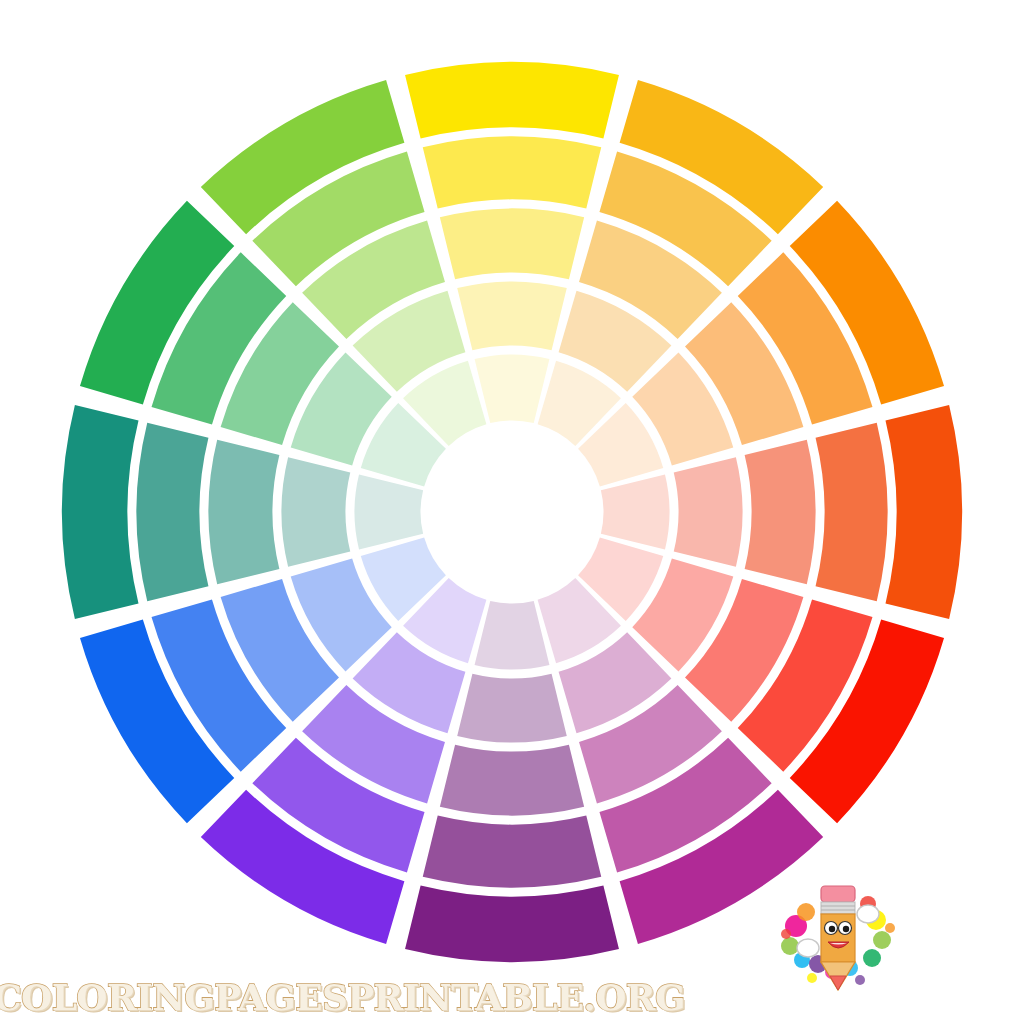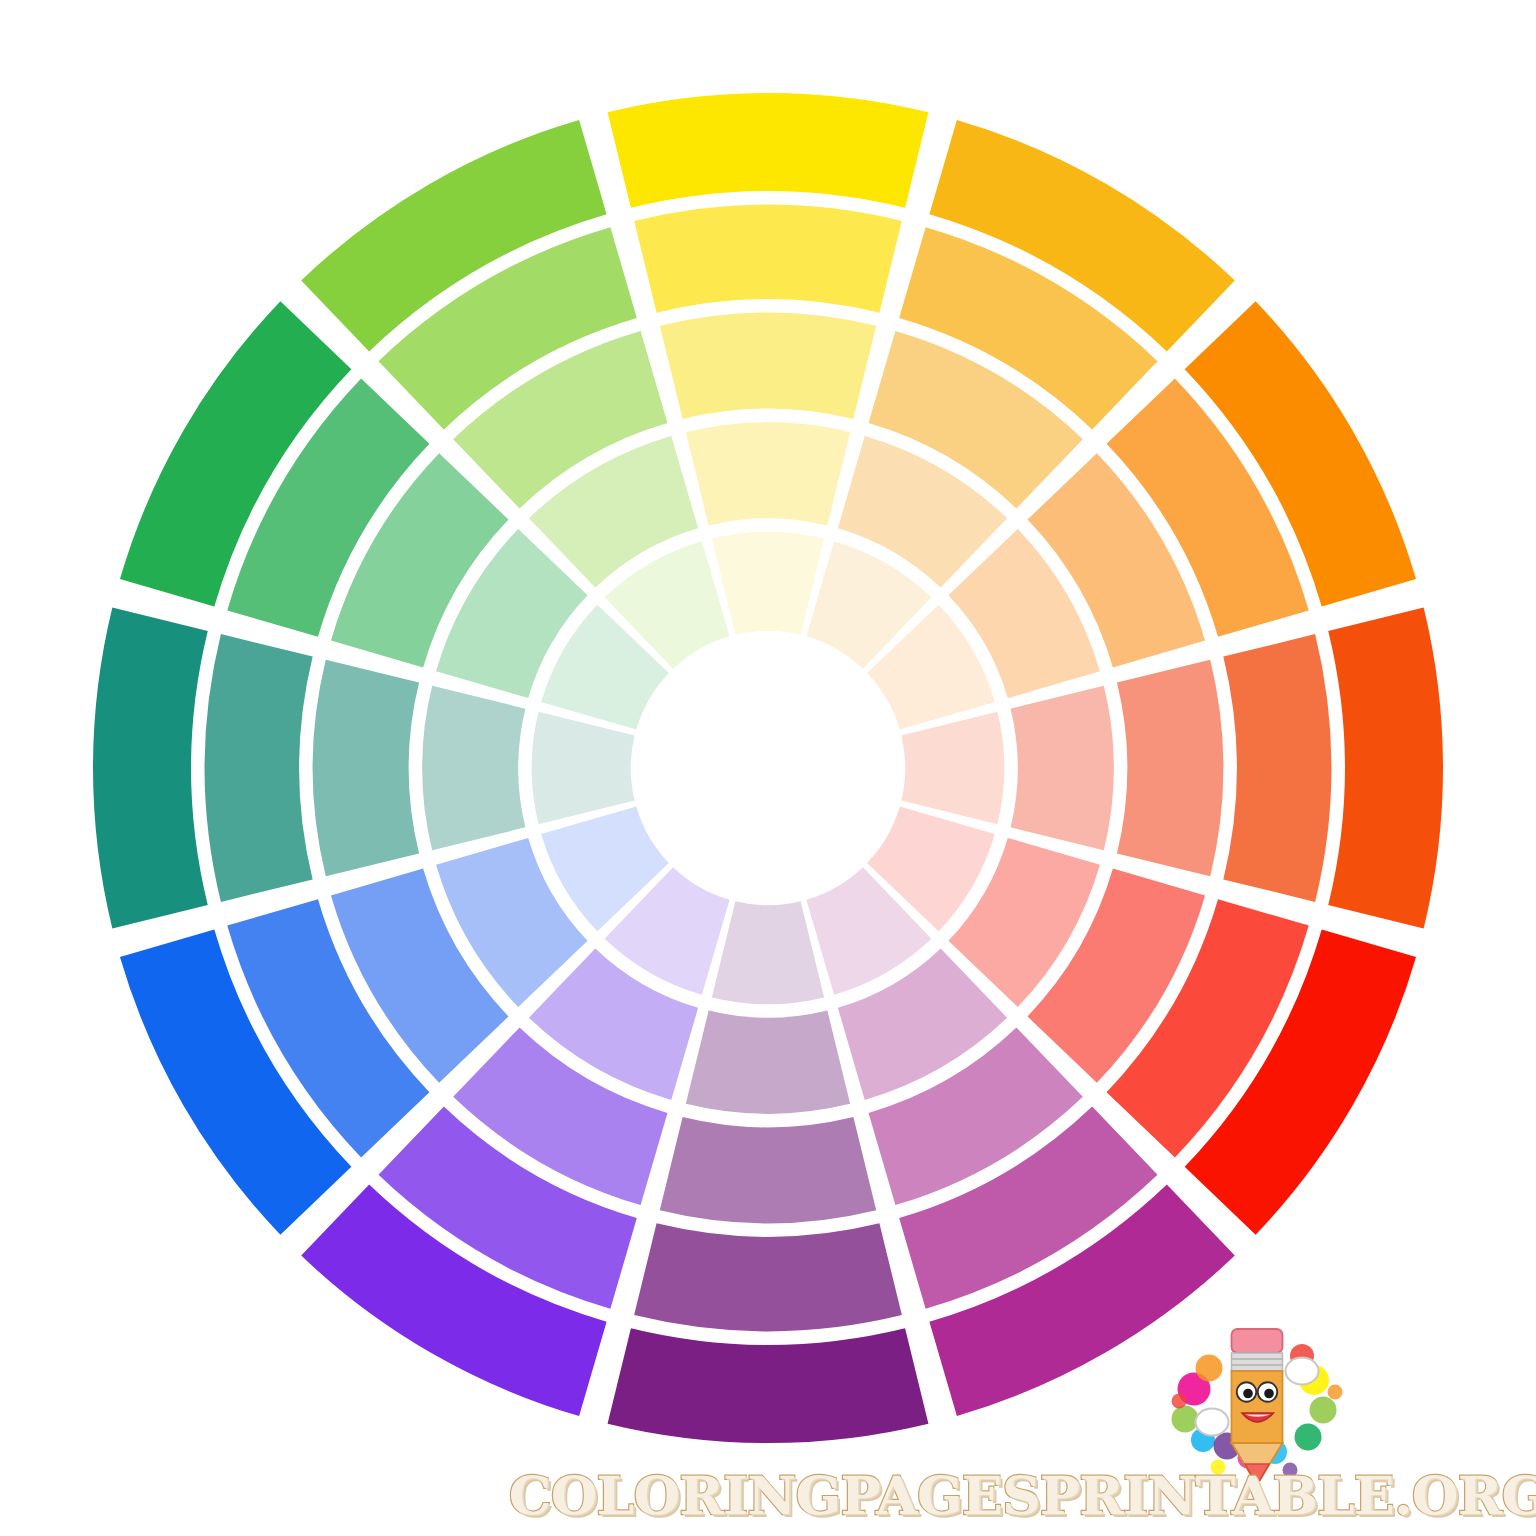--- a/index.html
+++ b/index.html
@@ -9,21 +9,21 @@
     overflow:hidden;position:relative;
   }
   #wheel-stage{
     position:absolute;left:0;top:0;width:1024px;height:1024px;
   }
   #wheel-svg{display:block;width:1024px;height:1024px;}
 
   
   #watermark{
     position:absolute;left:0;right:0;bottom:6px;
-    text-align:right;pointer-events:none;
+    text-align:left;pointer-events:none;
   }
   #watermark-text{
     display:inline-block;
     font-family:"DejaVu Serif", serif;
     font-weight:700;
     font-size:35px;
     letter-spacing:-0.5px;
     color:#f7f0e2;
     -webkit-text-stroke:1.6px #c9a269;
     paint-order:stroke fill;

